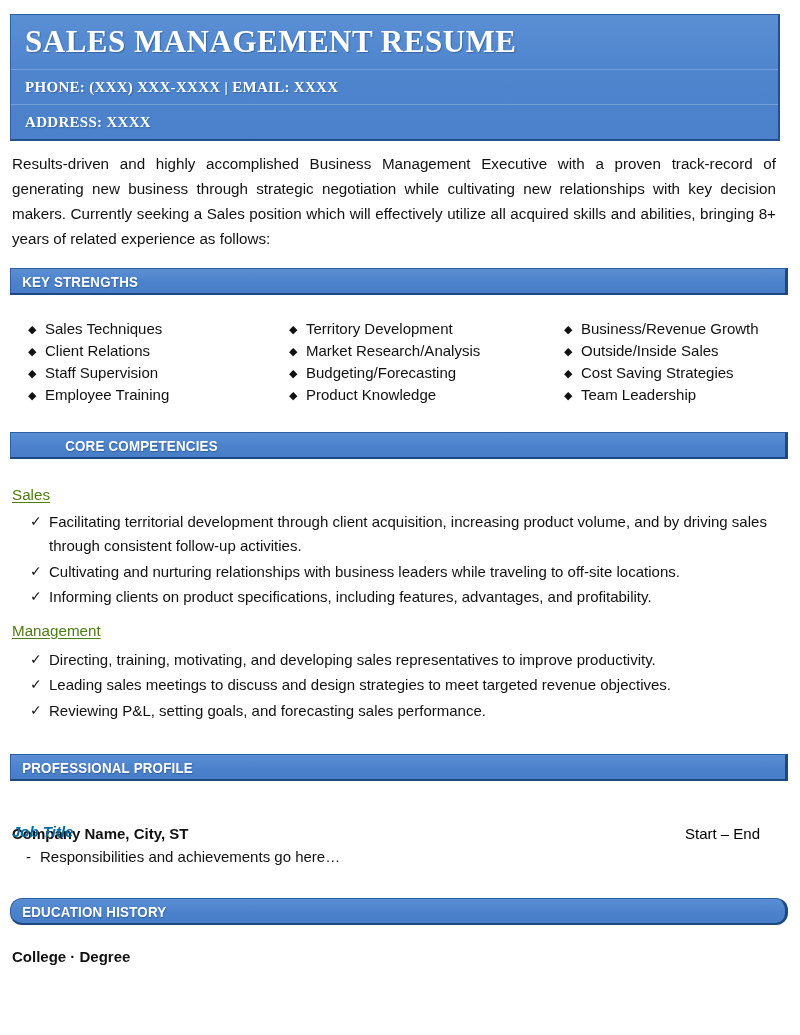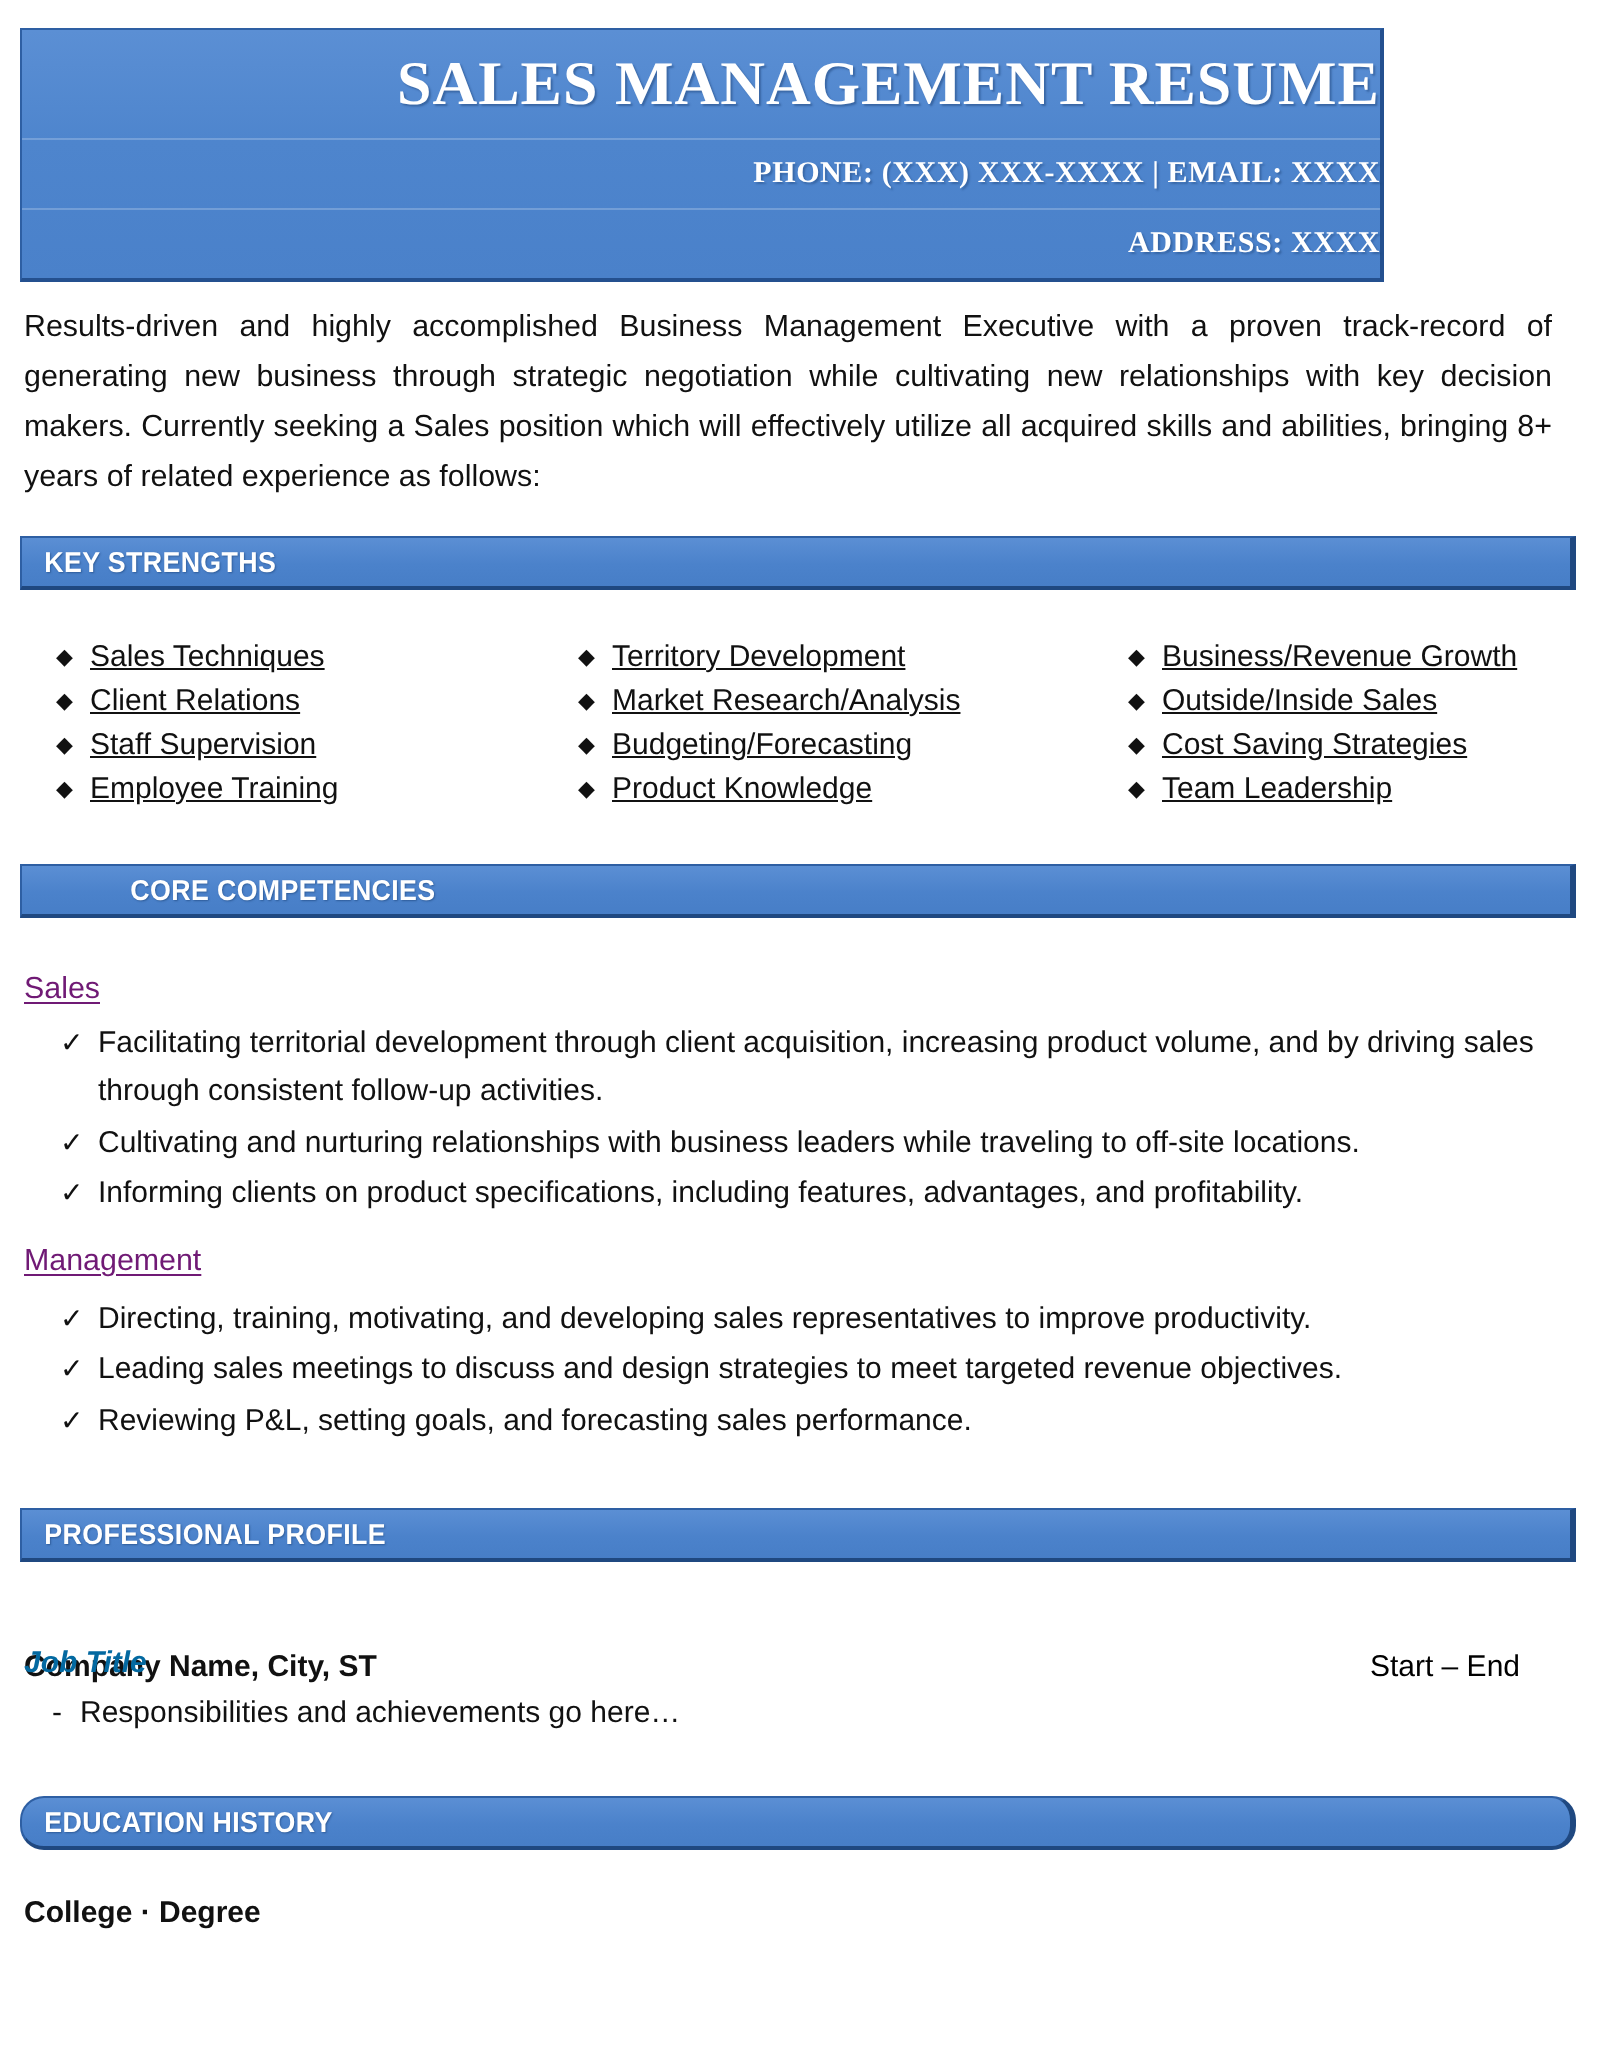--- a/index.html
+++ b/index.html
@@ -21,27 +21,26 @@
     height: 1035px;
     box-sizing: border-box;
     position: relative;
   }
 
   
   .masthead {
     position: absolute;
     left: 10px;
     top: 14px;
-    width: 682px;
+    width: 770px;
     background: linear-gradient(to bottom, #5b8fd4 0%, #4e85cd 45%, #4a81ca 100%);
     border: 1px solid #2e5fa3;
     border-right: 2px solid #24508f;
     border-bottom: 2px solid #24508f;
     box-sizing: border-box;
-    text-align: right;
   }
   .masthead-name {
     font-family: "Liberation Serif", serif;
     font-weight: bold;
     font-size: 31px;
     letter-spacing: 0.5px;
     color: #ffffff;
     padding: 11px 0 10px 14px;
     line-height: 1.05;
     text-shadow: 1px 1px 1px rgba(25,60,110,0.45);
@@ -109,36 +108,35 @@
   }
   .str-col.c1 { left: 28px; }
   .str-col.c2 { left: 289px; }
   .str-col.c3 { left: 564px; }
   .str-item {
     font-size: 15px;
     line-height: 1.5;
     height: 22px;
     white-space: nowrap;
     color: #111;
-    text-decoration: underline;
   }
   .str-item .bul {
     display: inline-block;
     width: 17px;
     font-size: 11px;
     vertical-align: 1px;
   }
 
   
   .cc { position: absolute; left: 0; width: 800px; }
   .cc-sub {
     position: absolute;
     left: 12px;
     font-size: 15.2px;
-    color: #701a75;
+    color: #4d7c0f;
     text-decoration: underline;
     text-underline-offset: 2px;
   }
   .cc-list {
     position: absolute;
     left: 30px;
     width: 740px;
   }
   .cc-item {
     position: relative;

